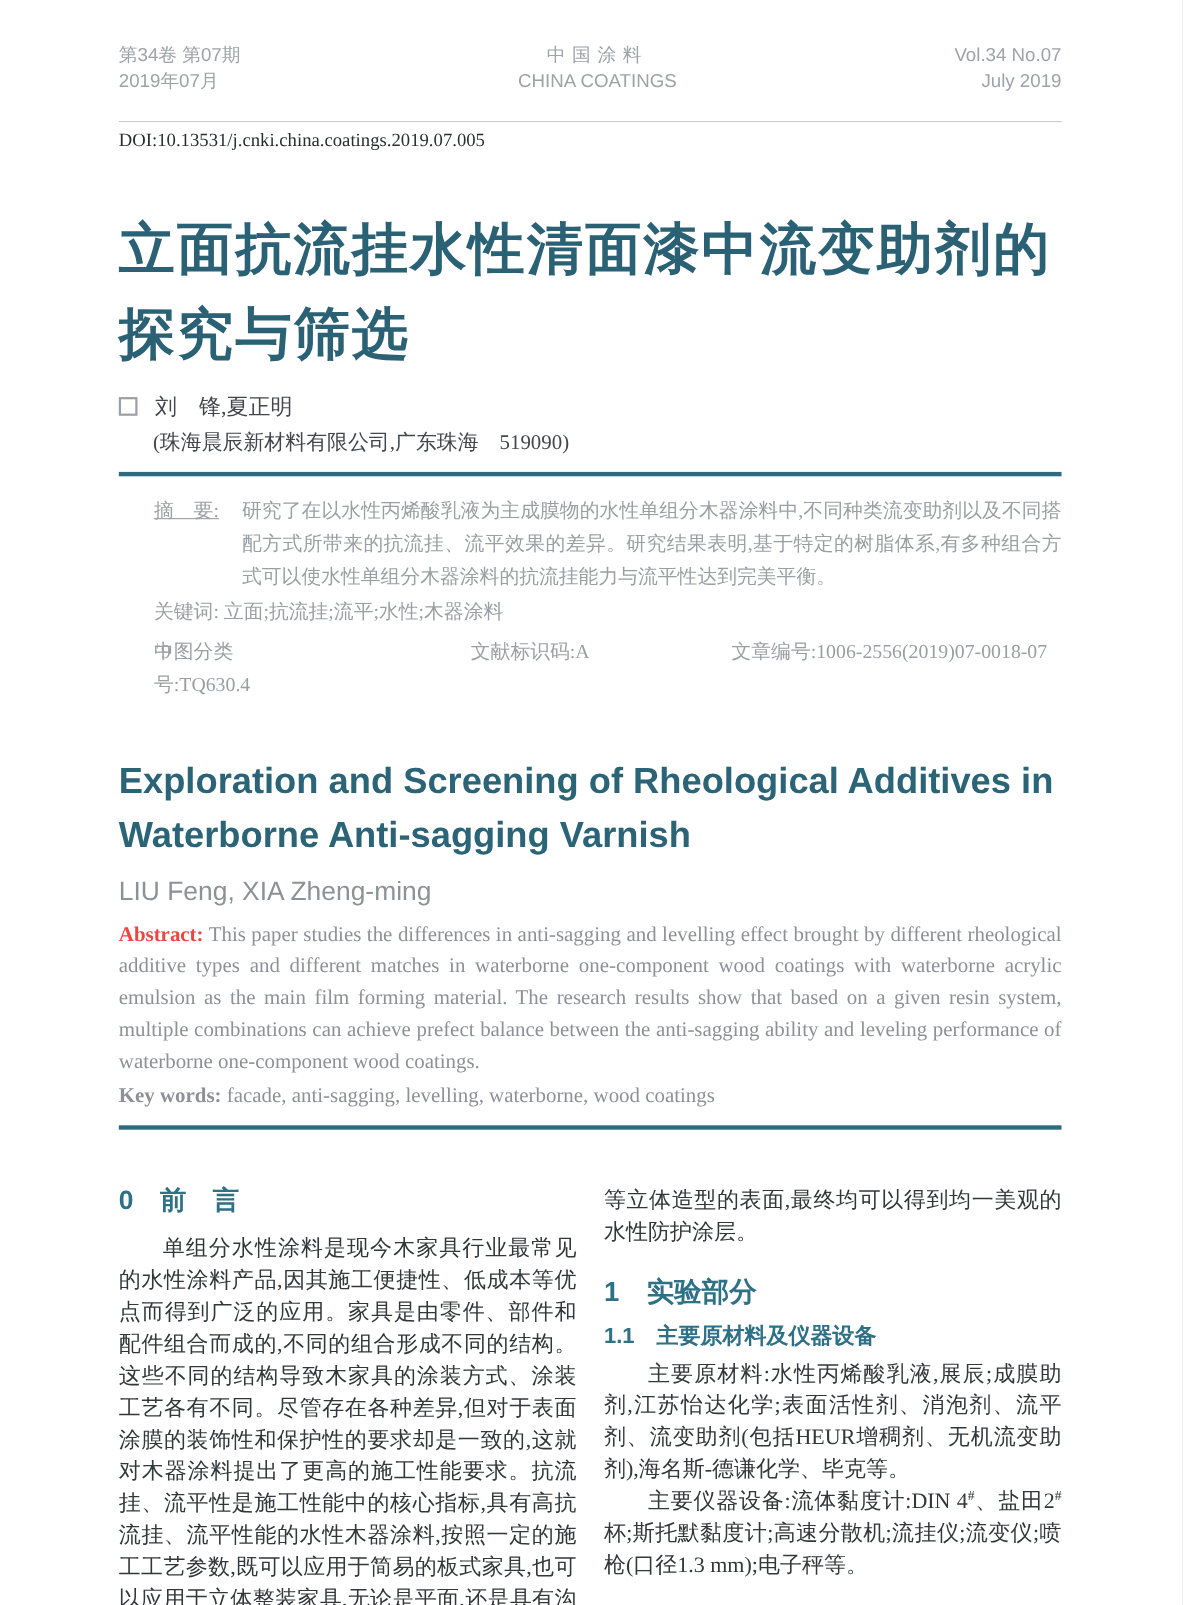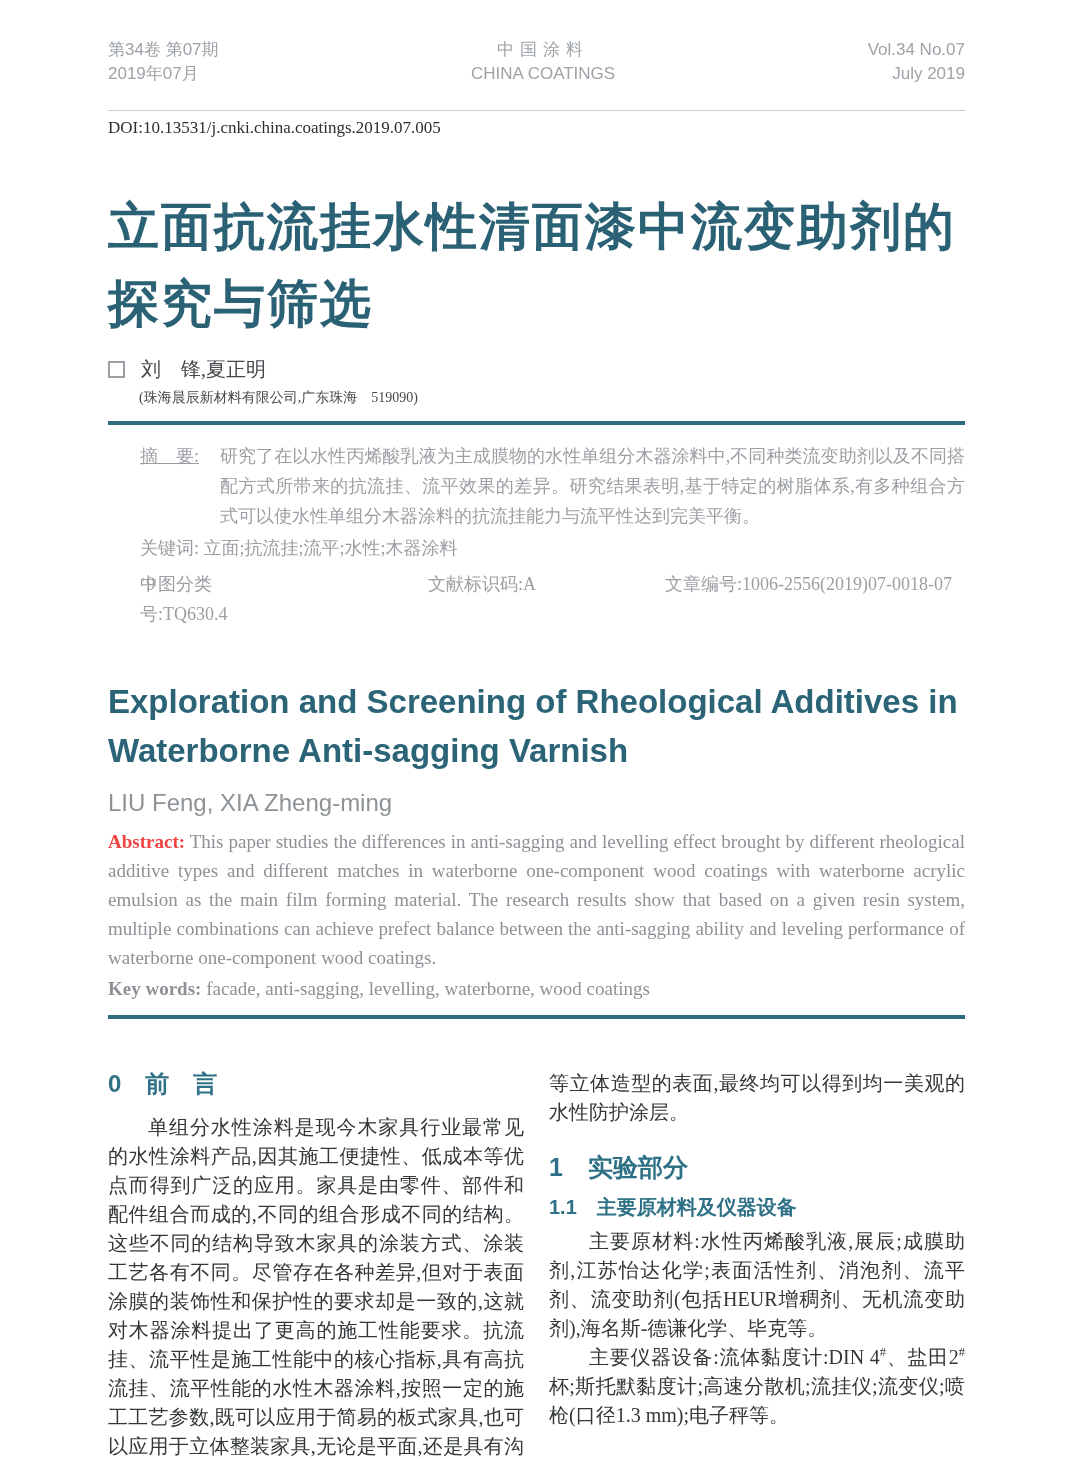--- a/index.html
+++ b/index.html
@@ -28,21 +28,21 @@
     margin-top:50px;
     color:#2b6174;font-family:"Liberation Sans","DejaVu Sans",sans-serif;
     font-weight:bold;font-size:51px;line-height:77px;letter-spacing:2px;
   }
   
   .authors{margin-top:14px;font-size:20px;color:#43474b;display:flex;align-items:center;}
   .authors .box{
     display:inline-block;width:13px;height:13px;
     border:2px solid #9aa0a5;margin-right:16px;flex:none;
   }
-  .affil-cn{margin-top:6px;padding-left:31px;font-size:14px;color:#43474b;}
+  .affil-cn{margin-top:6px;padding-left:31px;font-size:19px;color:#43474b;}
   .rule-teal{height:4px;background:#2e6b80;border:0;margin:14px 0 0 0;}
   
   .front{margin-top:16px;color:#9b9fa3;font-size:18px;line-height:30px;}
   .front .abs{position:relative;padding-left:80px;margin-left:32px;text-align:justify;}
   .front .abs .lbl{position:absolute;left:0;top:0;text-decoration:underline;}
   .front .kws{margin-left:32px;margin-top:2px;}
   .front .cls{position:relative;height:30px;margin-top:6px;}
   .front .cls span{position:absolute;top:0;}
   .front .cls .i1{left:32px;}
   .front .cls .i2{left:320px;}

